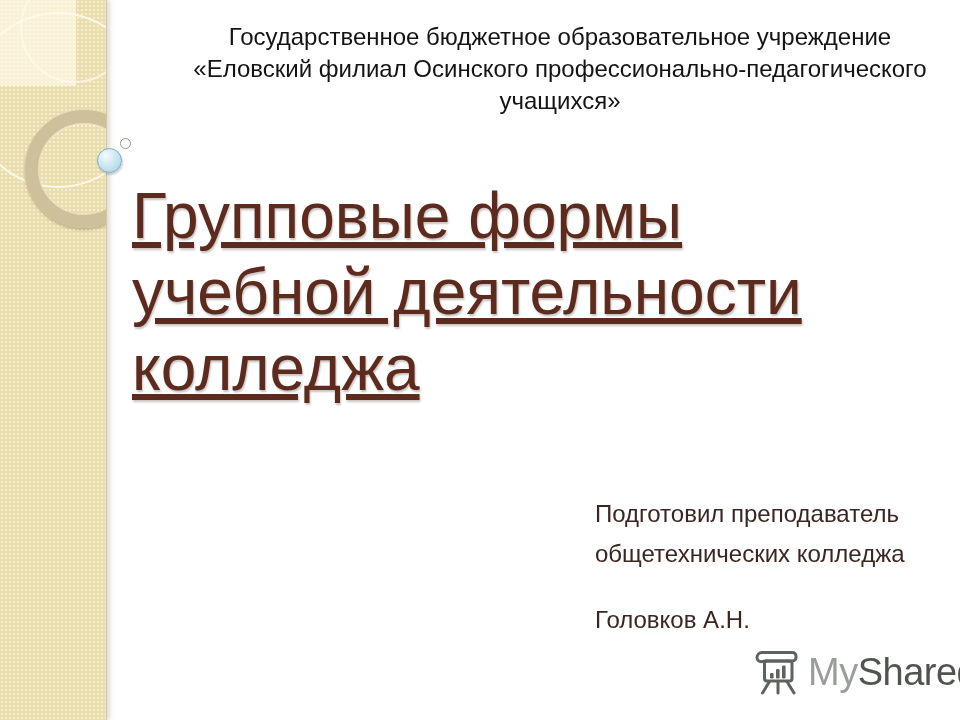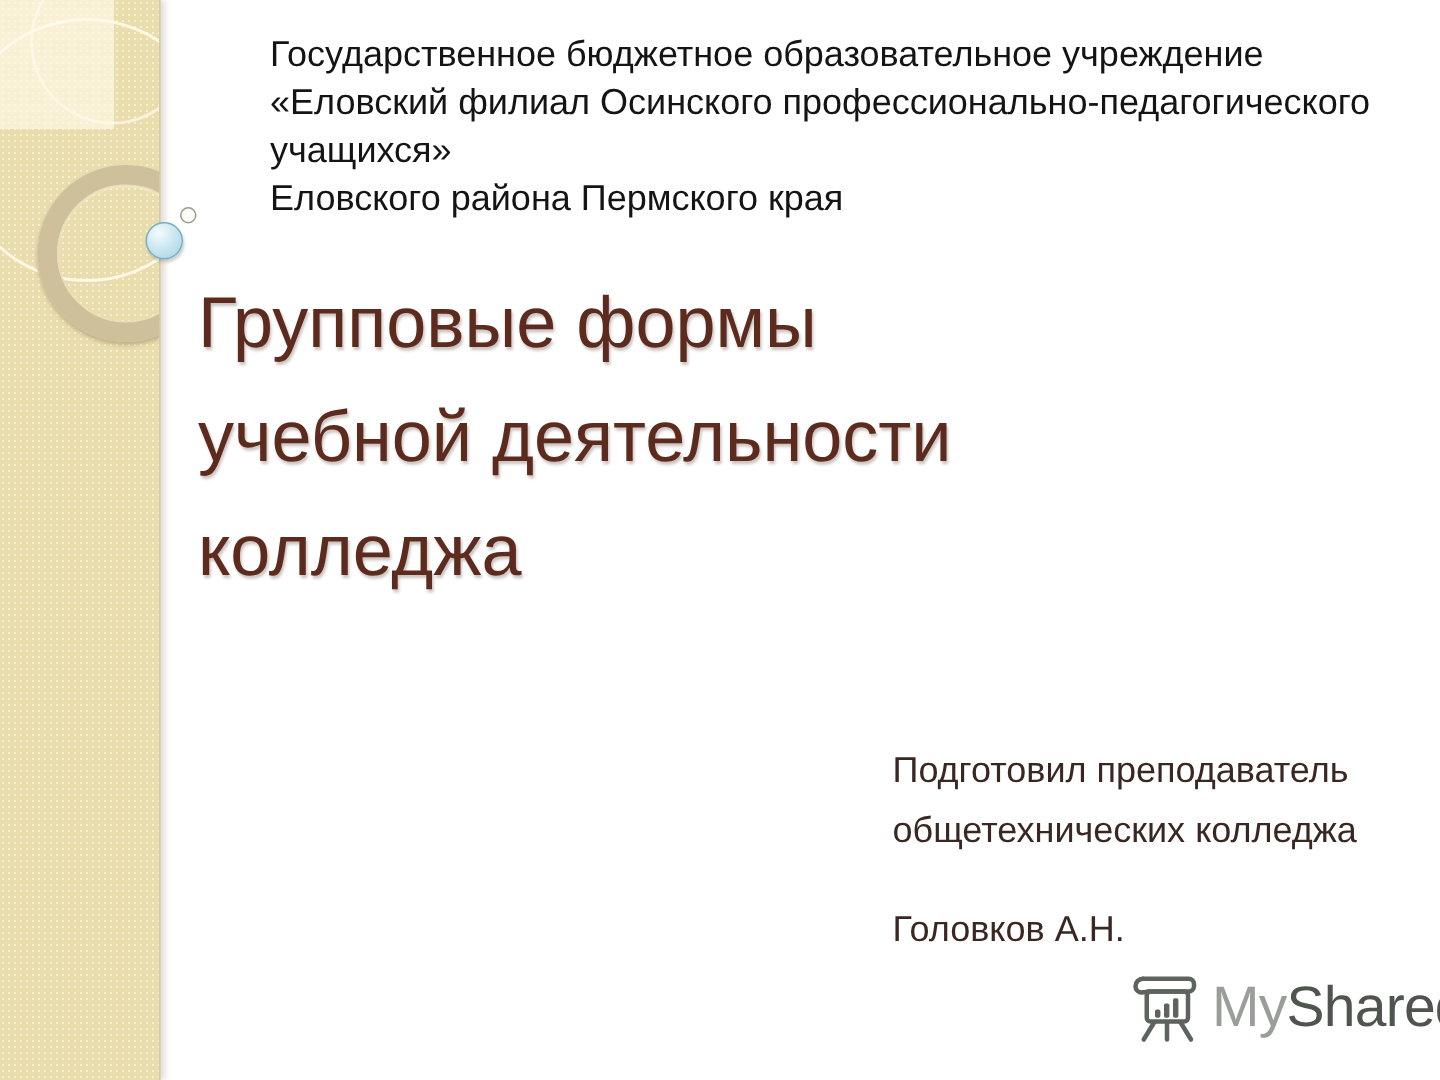--- a/index.html
+++ b/index.html
@@ -65,33 +65,35 @@
     position: absolute; left: 120px; top: 138px;
     width: 9px; height: 9px; border-radius: 50%;
     background: #fdfdfa;
     border: 1px solid #9a9a92;
     z-index: 3;
   }
 
   
   .org-header {
     position: absolute; left: 180px; right: 20px; top: 21px;
+    text-align: center;
     font-size: 24px; line-height: 32px;
     color: var(--header-text, #141414);
   }
 
   
   .title {
     position: absolute; left: 132px; top: 178px;
     margin: 0; padding: 0;
-    font-size: 48px; line-height: 76px;
+    font-size: 64px; line-height: 76px;
     font-weight: normal;
     color: var(--title-text, #5c2b1d);
     text-shadow: 1px 2px 2px rgba(40, 15, 8, 0.25);
     letter-spacing: 0;
+    text-decoration: underline;
   }
 
   
   .credits {
     position: absolute; left: 595px; top: 494px;
     font-size: 24px; line-height: 40px;
     color: var(--credits-text, #3a2722);
   }
   .credits .author-line { margin-top: 26px; }
 
@@ -121,21 +123,20 @@
     <div class="circle-outline c-b"></div>
     <div class="ring"></div>
   </div>
   <div class="blue-dot"></div>
   <div class="small-dot"></div>
 
   <header class="org-header">
     <div>Государственное бюджетное образовательное учреждение</div>
     <div>«Еловский филиал Осинского профессионально-педагогического</div>
     <div>учащихся»</div>
-    <div>Еловского района Пермского края</div>
   </header>
 
   <h1 class="title">
     <div>Групповые формы</div>
     <div>учебной деятельности</div>
     <div>колледжа</div>
   </h1>
 
   <div class="credits">
     <div>Подготовил преподаватель</div>

